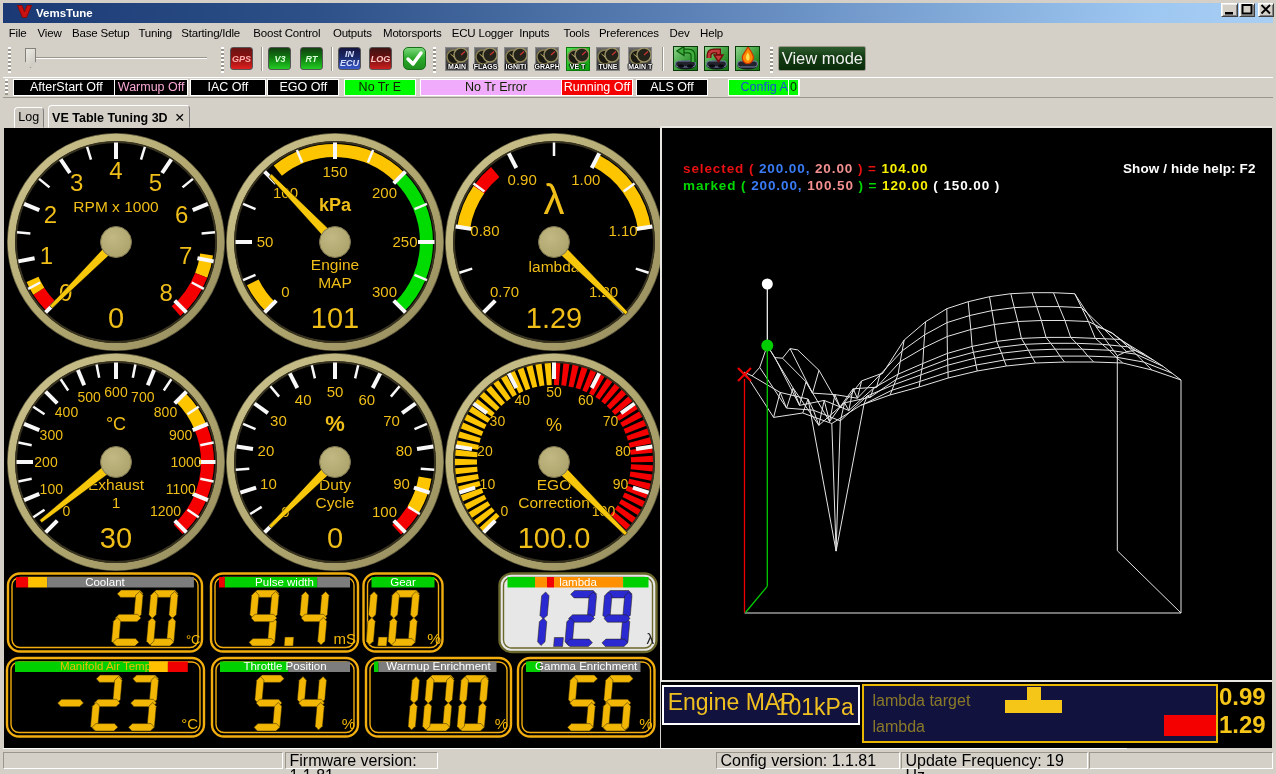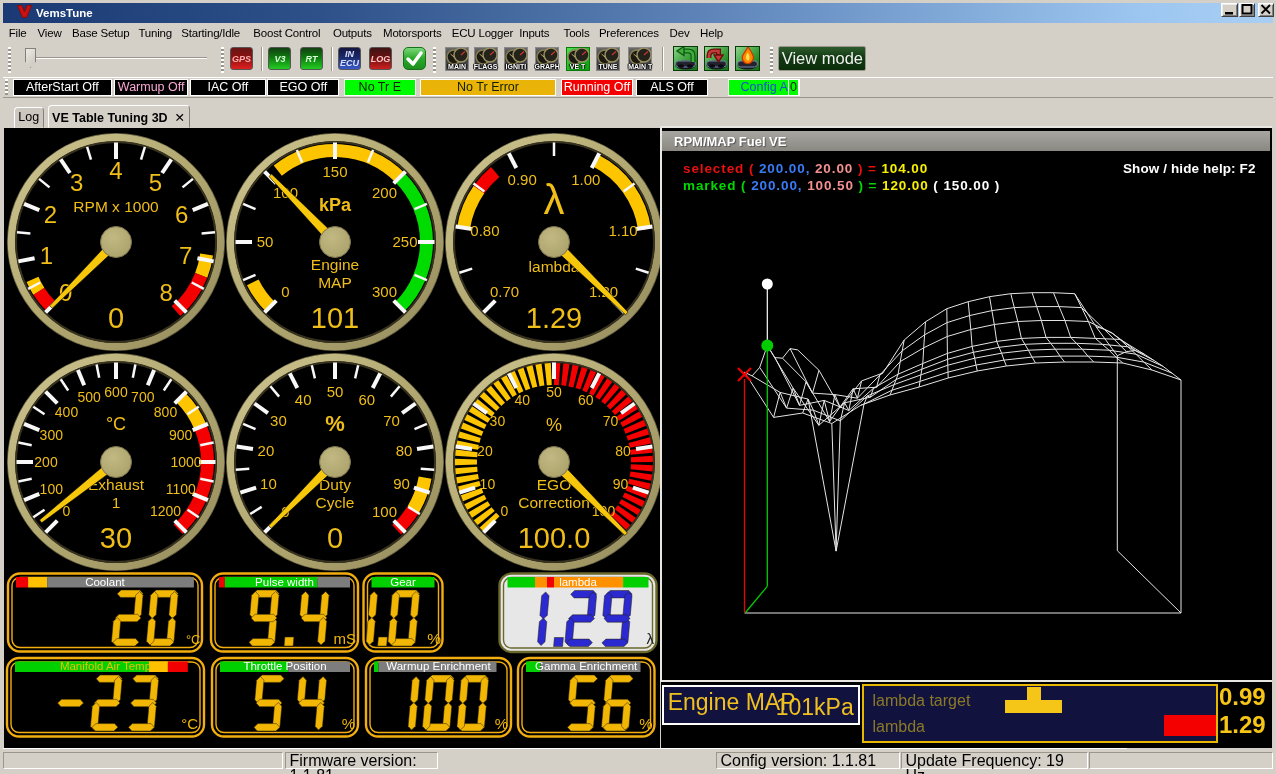--- a/index.html
+++ b/index.html
@@ -169,26 +169,26 @@
         <path d="M12 0 Q15.5 4.5 17 8.5 Q18.5 12.5 15 15.5 Q11.5 18 8.5 15.5 Q5 12.5 7 8 Q9.5 4 12 0Z" fill="#ff8800" stroke="#cc3300" stroke-width="1.2"></path>
         <path d="M12 5.5 Q14.2 9 13.5 12 Q12 15.5 10.2 12 Q9.2 8.5 12 5.5Z" fill="#ffe050"></path>
       </svg></div>
 <div class="abs grip" style="left:767px"></div>
 <div class="abs" id="viewmode" style="left:775.4px">View mode</div>
 </div>
 <div class="abs" style="left:3px;top:77px;width:1270px;height:1px;background:#fff"></div>
 
 <div class="abs" id="chipsrow">
 <div class="abs grip" style="left:2px;top:1px;height:16px"></div>
-<div class="abs chip" style="left:9.8px;width:99px;background:#000;color:#fff">AfterStart Off</div>
+<div class="abs chip" style="left:9.8px;width:107px;background:#000;color:#fff">AfterStart Off</div>
 <div class="abs chip" style="left:111.0px;width:74.3px;background:#000;color:#f9a8d4">Warmup Off</div>
 <div class="abs chip" style="left:187.3px;width:75.3px;background:#000;color:#fff">IAC Off</div>
 <div class="abs chip" style="left:264.3px;width:72px;background:#000;color:#fff">EGO Off</div>
 <div class="abs chip" style="left:340.8px;width:72px;background:#00fa00;color:#102000">No Tr E</div>
-<div class="abs chip" style="left:417.0px;width:136px;background:#eab308;color:#102000">No Tr Error</div>
+<div class="abs chip" style="left:417.0px;width:152px;background:#f0abfc;color:#102000">No Tr Error</div>
 <div class="abs chip" style="left:558.0px;width:72px;background:#f50000;color:#fff">Running Off</div>
 <div class="abs chip" style="left:632.8px;width:72.5px;background:#000;color:#fff">ALS Off</div>
 <div class="abs chip" style="left:725px;width:72.4px;background:#00fa00;color:#1d4ed8">Config A</div>
 <div class="abs chip" style="left:784.9px;width:11.4px;background:#00fa00;color:#102000">0</div>
 </div>
 <div class="abs" style="left:3px;top:96.5px;width:1270px;height:1px;background:#9a968c"></div>
 
 <div class="abs" id="tabstrip">
 <div class="tab" style="left:9.5px;top:9px;width:30.5px;height:21px;font-size:12.5px;padding-top:2px;background:#ccc8c0">Log</div>
 <div class="tab" style="left:43.6px;top:6.5px;width:142px;height:23.5px;font-size:12.5px;font-weight:bold;padding-top:4px;background:#d4d0c8">VE Table Tuning 3D&nbsp;&nbsp;<span style="font-weight:normal">✕</span></div>
@@ -661,23 +661,20 @@
 <polygon points="1.5,28.0 5.2,24.3 23.8,24.3 27.5,28.0 23.8,31.7 5.2,31.7" fill="#f2b705" stroke="#2a2000" stroke-width="0.5"></polygon>
 <polygon points="3.7,27.5 7.4,31.2 7.4,51.3 3.7,55.0 0.0,51.3 0.0,31.2" fill="#f2b705" stroke="#2a2000" stroke-width="0.5"></polygon>
 <polygon points="1.5,52.3 5.2,48.6 23.8,48.6 27.5,52.3 23.8,56.0 5.2,56.0" fill="#f2b705" stroke="#2a2000" stroke-width="0.5"></polygon>
 <polygon points="23.8,27.5 27.5,31.2 27.5,51.3 23.8,55.0 20.1,51.3 20.1,31.2" fill="#f2b705" stroke="#2a2000" stroke-width="0.5"></polygon>
       </g>
 <text x="648.5" y="600.5" font-size="15" fill="#f2b705" text-anchor="end">%</text>
 </svg>
 </div>
 
 <div class="abs" id="panel3d">
-<div class="abs" id="p3dhead">
-      <span style="position:absolute;left:12px;top:2.5px">RPM/MAP Fuel VE</span>
-    </div>
 <svg class="abs" style="left:0;top:23px" width="608" height="530">
 <g font-family="Liberation Sans,sans-serif" font-size="13.5" font-weight="bold" letter-spacing="0.9">
 <text x="21" y="22"><tspan fill="#e81010">selected</tspan><tspan fill="#e81010"> ( </tspan><tspan fill="#3a7cf8">200.00, </tspan><tspan fill="#f49090"> 20.00</tspan><tspan fill="#e81010"> ) = </tspan><tspan fill="#f8f000"> 104.00</tspan></text>
 <text x="21" y="38.5"><tspan fill="#00d800">marked</tspan><tspan fill="#00d800"> ( </tspan><tspan fill="#3a7cf8">200.00, </tspan><tspan fill="#f49090"> 100.50</tspan><tspan fill="#00d800"> ) = </tspan><tspan fill="#f8f000"> 120.00</tspan><tspan fill="#fff"> ( 150.00 )</tspan></text>
 <text x="461" y="22" fill="#fff" letter-spacing="0.1">Show / hide help: F2</text>
 </g>
 <path d="M 82.5 221.2 L 111.6 266.4 L 140.7 262.0 L 169.8 272.5 L 198.9 254.2 L 228.0 244.0 L 257.1 236.0 L 286.2 227.0 L 315.3 220.0 L 344.4 215.0 L 373.5 212.0 L 402.6 211.0 L 431.7 211.0 L 460.8 212.0 L 489.9 219.0 L 519.0 229.0" stroke="#e4e4e4" stroke-width="1" fill="none"></path>
 <path d="M 90.1 224.9 L 118.1 241.4 L 146.1 248.1 L 174.1 400.1 L 202.0 253.1 L 230.0 239.2 L 258.0 230.4 L 286.0 221.1 L 314.0 214.1 L 342.0 209.1 L 370.0 206.1 L 398.0 205.1 L 425.9 205.1 L 453.9 206.1 L 481.9 211.1 L 509.9 222.1" stroke="#e4e4e4" stroke-width="1" fill="none"></path>
 <path d="M 97.7 216.4 L 124.6 257.1 L 151.4 259.2 L 178.3 269.9 L 205.2 245.0 L 232.1 233.6 L 258.9 223.9 L 285.8 214.2 L 312.7 207.2 L 339.6 202.2 L 366.4 199.2 L 393.3 198.2 L 420.2 198.2 L 447.1 199.2 L 473.9 203.2 L 500.8 215.2" stroke="#e4e4e4" stroke-width="1" fill="none"></path>
 <path d="M 105.3 194.5 L 131.1 237.1 L 156.8 274.3 L 182.6 251.8 L 208.3 246.2 L 234.1 228.5 L 259.9 218.2 L 285.6 208.3 L 311.4 201.3 L 337.1 196.3 L 362.9 193.3 L 388.7 192.3 L 414.4 192.3 L 440.2 193.3 L 465.9 195.8 L 491.7 209.3" stroke="#e4e4e4" stroke-width="1" fill="none"></path>

